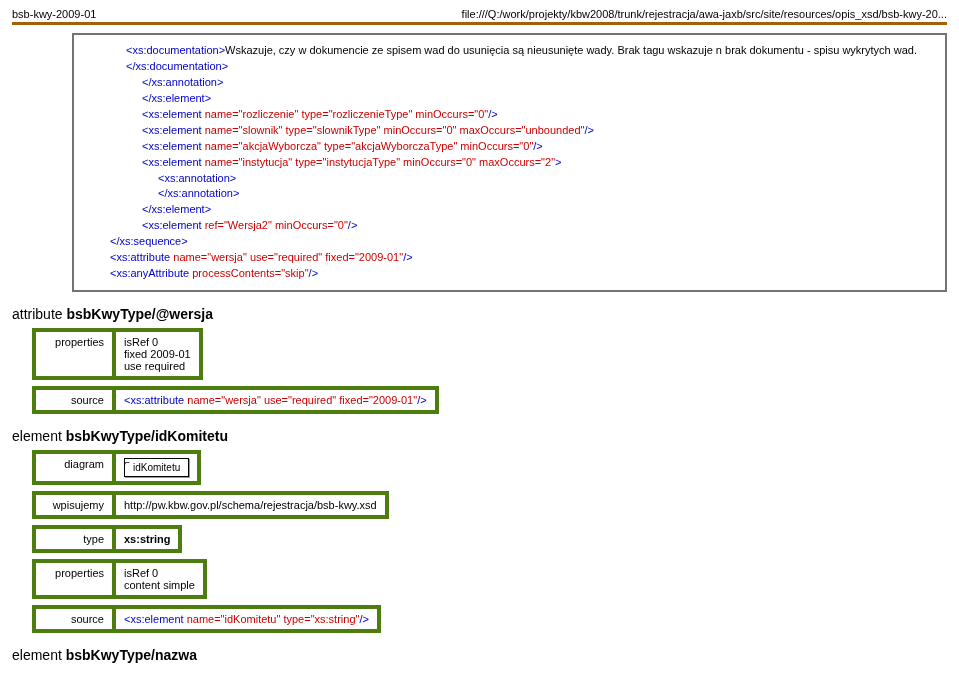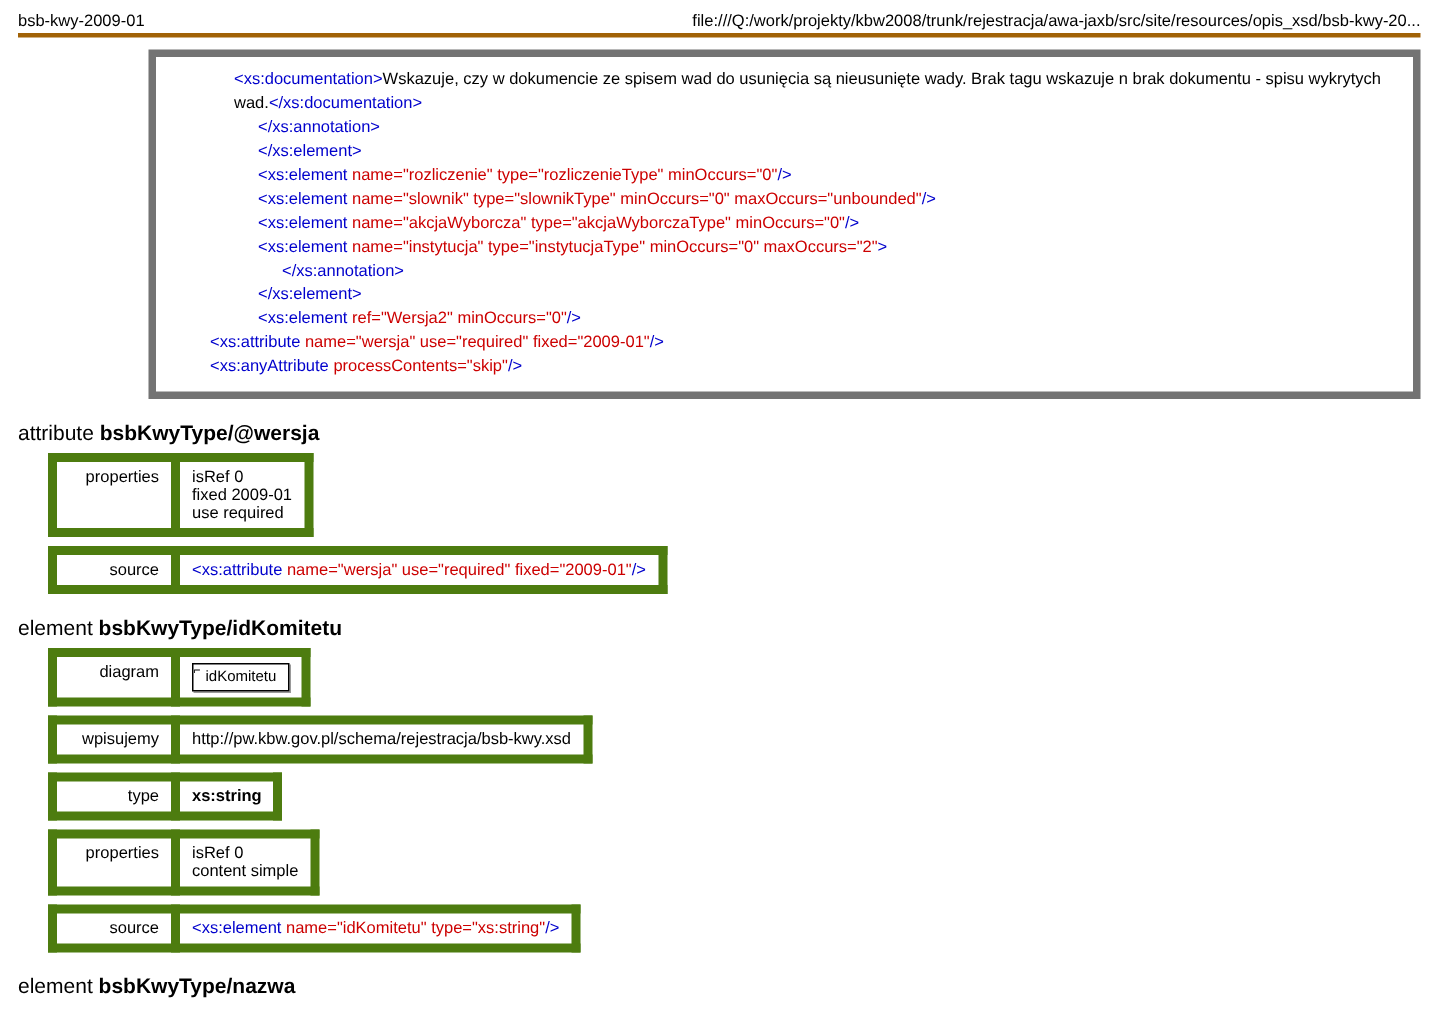--- a/index.html
+++ b/index.html
@@ -13,44 +13,44 @@
   .page-header {
     display: flex;
     justify-content: space-between;
     font-size: 11px;
     color: #000;
     padding-bottom: 2px;
     border-bottom: 3px solid #a16207;
     margin-bottom: 8px;
   }
   .main-box {
-    border: 5px solid #737373;
+    border: 2px solid #737373;
     padding: 8px 12px;
-    margin-left: 87px;
+    margin-left: 60px;
     margin-bottom: 14px;
   }
   .xml-line {
     font-size: 11px;
     line-height: 1.45;
     color: #000;
   }
   .blue { color: #0000cc; }
   .red { color: #cc0000; }
   .section-title {
     font-size: 14px;
     margin: 14px 0 6px 0;
   }
   .section-title b { font-weight: bold; }
   table.info {
     border-collapse: collapse;
     margin-left: 20px;
     margin-bottom: 6px;
   }
   table.info td {
-    border: 6px solid #4d7c0f;
+    border: 4px solid #4d7c0f;
     padding: 4px 8px;
     font-size: 11px;
     vertical-align: top;
   }
   table.info td.label {
     text-align: right;
     width: 60px;
   }
   .diagram-box {
     display: inline-block;
@@ -83,23 +83,25 @@
 </div>
 
 <div class="main-box">
   <div class="xml-line in0 pre"><span class="blue">&lt;xs:documentation&gt;</span><span>Wskazuje, czy w dokumencie ze spisem wad do usunięcia są nieusunięte wady. Brak tagu wskazuje n brak dokumentu - spisu wykrytych wad.</span><span class="blue">&lt;/xs:documentation&gt;</span></div>
   <div class="xml-line in1 blue">&lt;/xs:annotation&gt;</div>
   <div class="xml-line in1 blue">&lt;/xs:element&gt;</div>
   <div class="xml-line in1"><span class="blue">&lt;xs:element </span><span class="red">name="rozliczenie" type="rozliczenieType" minOccurs="0"</span><span class="blue">/&gt;</span></div>
   <div class="xml-line in1"><span class="blue">&lt;xs:element </span><span class="red">name="slownik" type="slownikType" minOccurs="0" maxOccurs="unbounded"</span><span class="blue">/&gt;</span></div>
   <div class="xml-line in1"><span class="blue">&lt;xs:element </span><span class="red">name="akcjaWyborcza" type="akcjaWyborczaType" minOccurs="0"</span><span class="blue">/&gt;</span></div>
   <div class="xml-line in1"><span class="blue">&lt;xs:element </span><span class="red">name="instytucja" type="instytucjaType" minOccurs="0" maxOccurs="2"</span><span class="blue">&gt;</span></div>
+  <div class="xml-line in2 blue">&lt;xs:annotation&gt;</div>
   <div class="xml-line in2 blue">&lt;/xs:annotation&gt;</div>
   <div class="xml-line in1 blue">&lt;/xs:element&gt;</div>
   <div class="xml-line in1"><span class="blue">&lt;xs:element </span><span class="red">ref="Wersja2" minOccurs="0"</span><span class="blue">/&gt;</span></div>
+  <div class="xml-line in5 blue">&lt;/xs:sequence&gt;</div>
   <div class="xml-line in5"><span class="blue">&lt;xs:attribute </span><span class="red">name="wersja" use="required" fixed="2009-01"</span><span class="blue">/&gt;</span></div>
   <div class="xml-line in5"><span class="blue">&lt;xs:anyAttribute </span><span class="red">processContents="skip"</span><span class="blue">/&gt;</span></div>
 </div>
 
 <div class="section-title">
   <span>attribute </span><b>bsbKwyType/@wersja</b>
 </div>
 <table class="info">
   <tbody>
       <tr>

